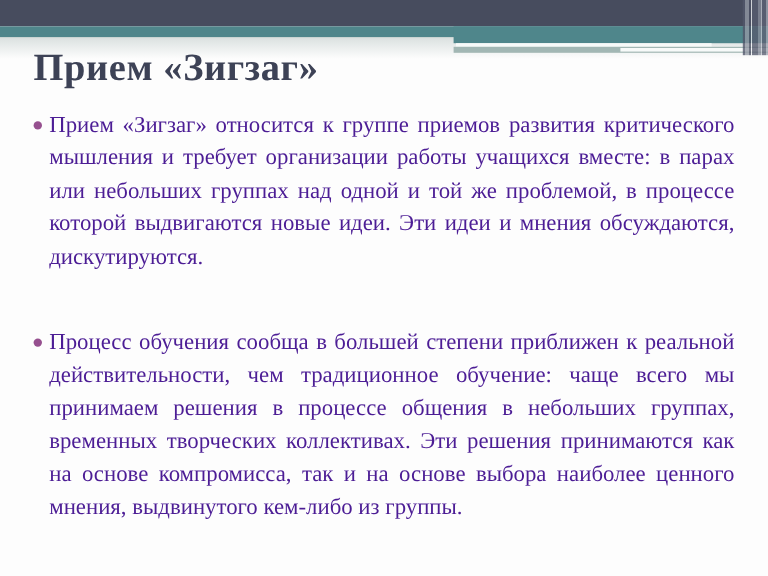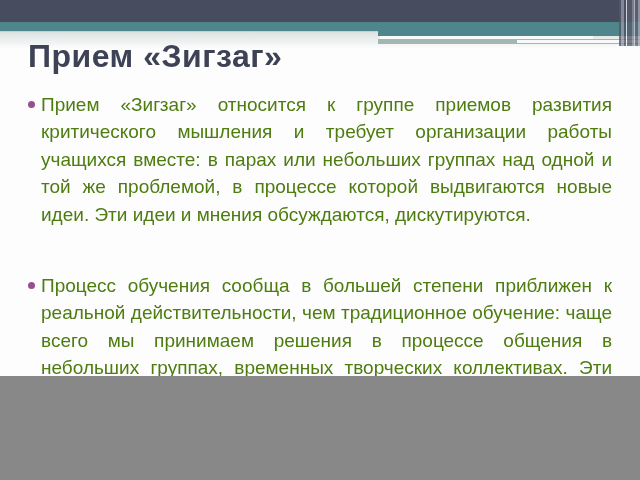--- a/index.html
+++ b/index.html
@@ -1,21 +1,21 @@
 <!DOCTYPE html>
 <html><head>
 <meta charset="utf-8">
 <style>
   html,body { margin:0; padding:0; background:#888; }
   .slide {
     position:relative;
-    width:640px; height:376px;
+    width:640px; height:480px;
     background:#fdfdfd;
     overflow:hidden;
-    font-family:Liberation Sans, sans-serif;
+    font-family:Liberation Serif, serif;
   }
   
   .bar-navy   { position:absolute; top:0;   left:0;     width:640px; height:22px; background:#474c5e; }
   .bar-teal   { position:absolute; top:22px; left:0;    width:640px; height:9px;  background:#4f868b; }
   .fade-strip { position:absolute; top:31px; left:0;    width:640px; height:17px;
                 background:linear-gradient(#dce2e1, rgba(255,255,255,0));
                 border-top:1px solid #c6d1cf; }
   .teal-ext   { position:absolute; top:22px; left:378px; width:262px; height:14px; background:#4f868b; }
   .line-a     { position:absolute; top:36px; left:380px; width:213px; height:3px;  background:#f7faf9; }
   .band-muted { position:absolute; top:39px; left:378px; width:262px; height:5px;  background:#a2b7b4; }
@@ -41,21 +41,21 @@
   .bullet-dot {
     position:absolute; left:0; top:10px;
     width:7px; height:7px; border-radius:50%;
     background:#96508f;
   }
   .bullet-text {
     margin:0;
     font-size:19px;
     line-height:27.4px;
     text-align:justify;
-    color:#4d7c0f;
+    color:#4c1d95;
   }
 </style>
 </head>
 <body>
 
 <div class="slide">
 
   <div class="bar-navy"></div>
   <div class="bar-teal"></div>
   <div class="fade-strip"></div>

